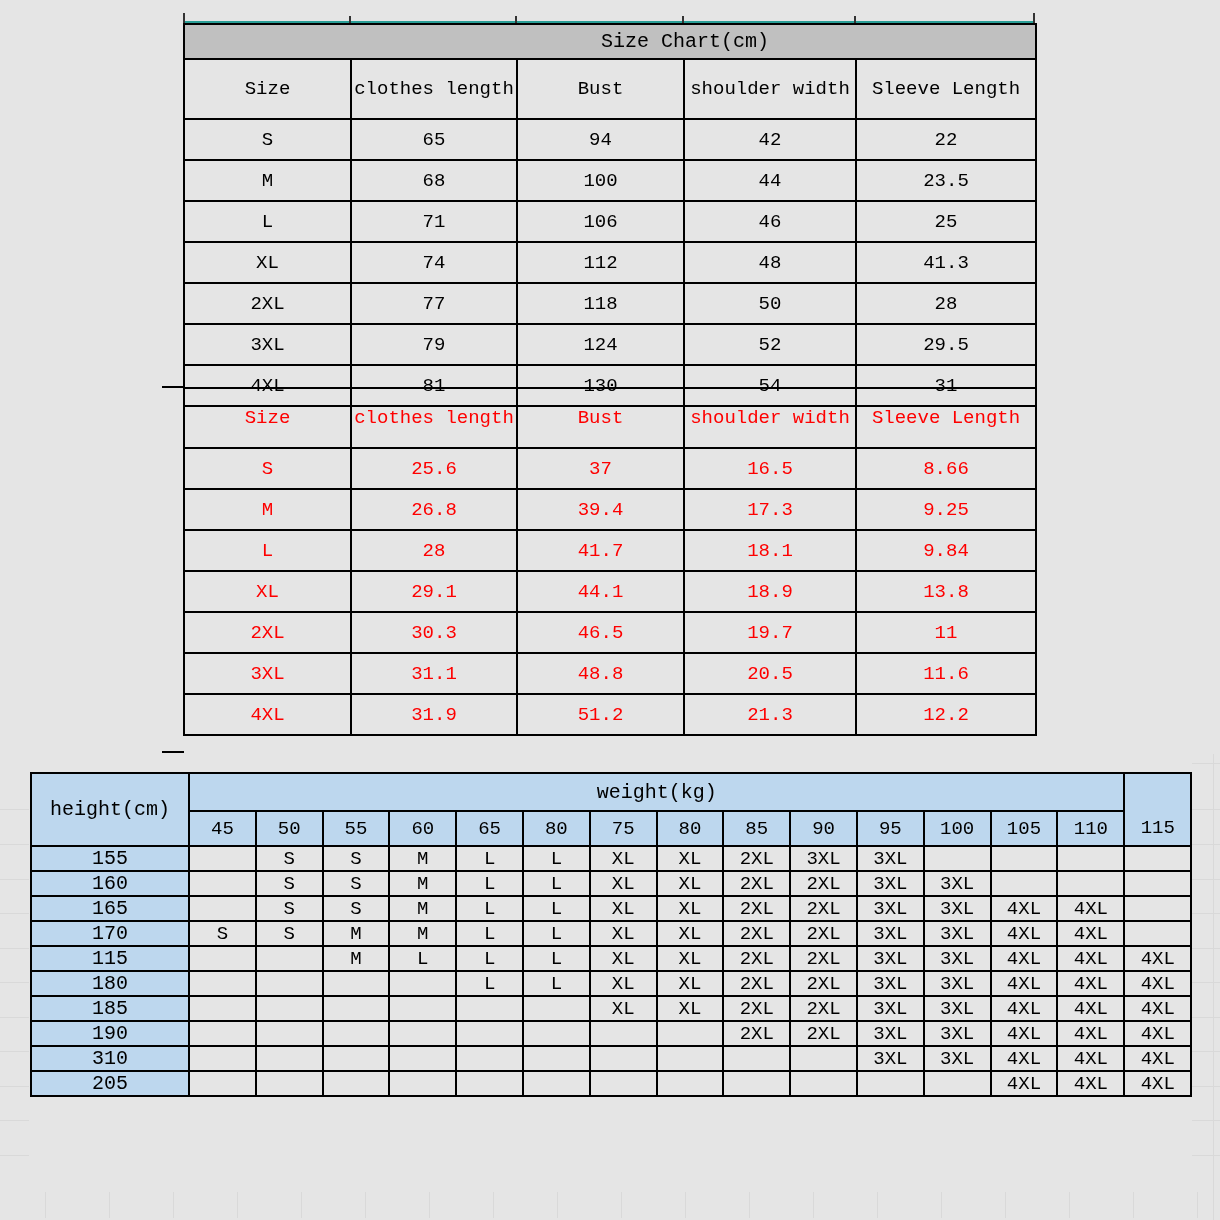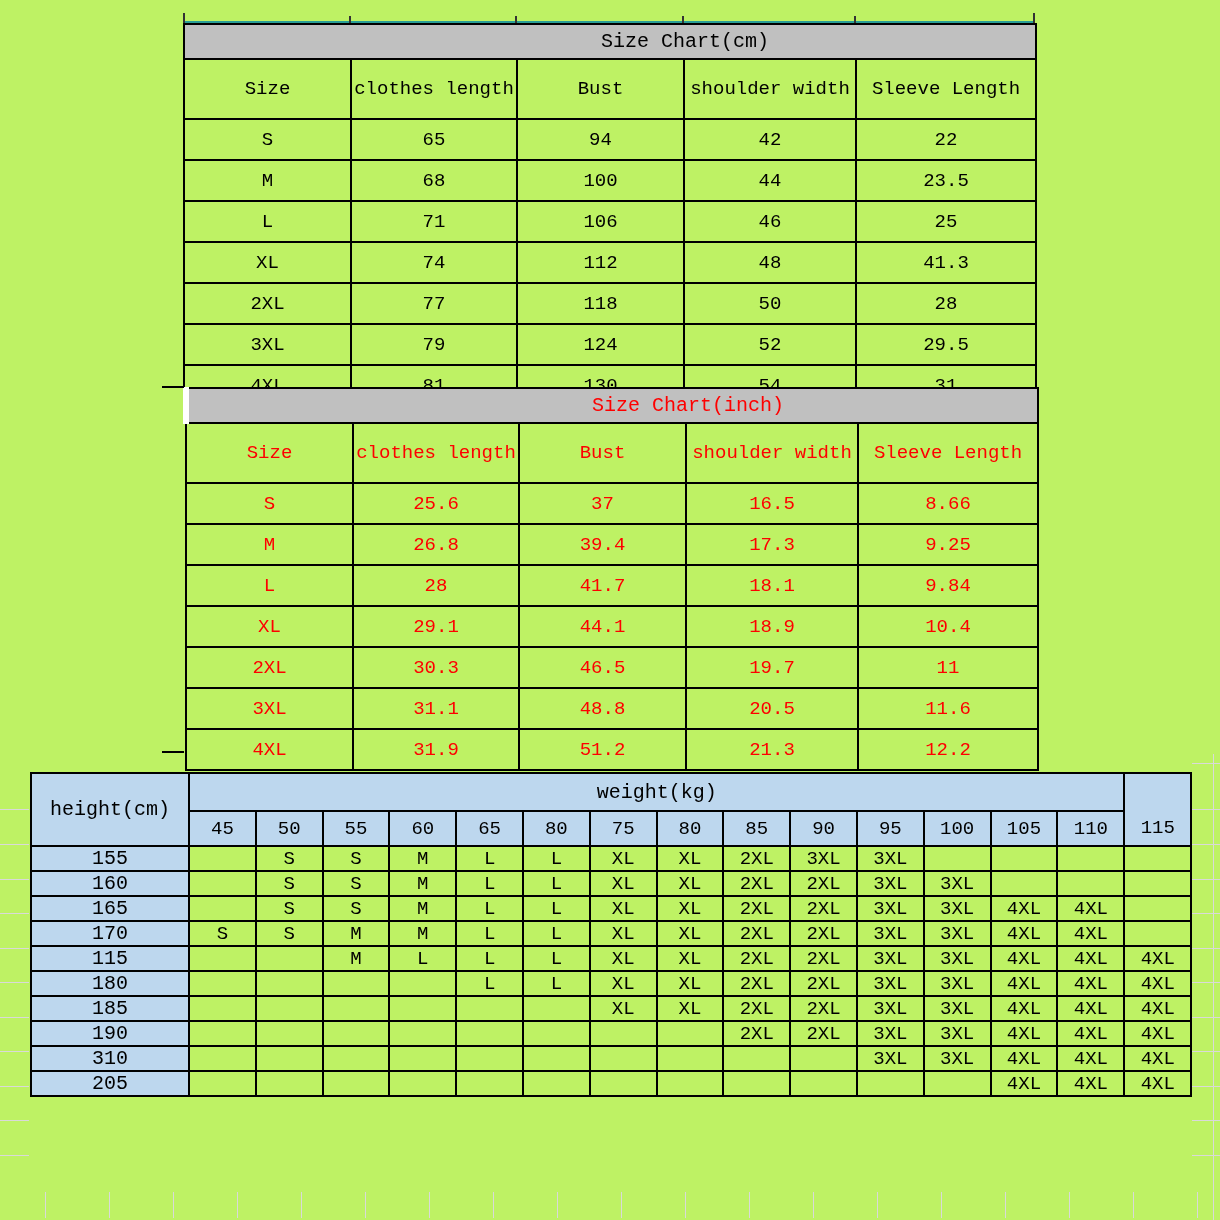--- a/index.html
+++ b/index.html
@@ -1,17 +1,17 @@
 <!DOCTYPE html>
 <html><head>
 <meta charset="utf-8">
 <style>
   html,body{margin:0;padding:0;background:#fff;}
   .sheet{
-    position:relative;width:1220px;height:1220px;background:#bef264;overflow:hidden;
+    position:relative;width:1220px;height:1220px;background:#e5e5e5;overflow:hidden;
     font-family:"Liberation Mono","DejaVu Sans Mono",monospace;color:#000;
   }
   table{border-collapse:collapse;table-layout:fixed;position:absolute;}
   td{border:2px solid #000;text-align:center;vertical-align:middle;padding:0;
      font-size:19px;position:relative;overflow:hidden;white-space:nowrap;}
 
   
   #cm{left:183px;top:23px;width:852px;}
   #inch{left:183px;top:387px;width:852px;}
   .band{background:#c0c0c0;font-size:20px;height:33px;text-indent:150px;}
@@ -118,23 +118,20 @@
 
   <table id="inch">
     <colgroup>
       <col style="width:167px">
         <col style="width:166px">
         <col style="width:167px">
       <col style="width:172px">
         <col style="width:180px">
     </colgroup>
   <tbody>
-        <tr>
-          <td class="band" colspan="5">Size Chart(inch)</td>
-        </tr>
         <tr class="hdr-row">
           <td class="colhdr">Size</td>
           <td class="colhdr">clothes length</td>
           <td class="colhdr">Bust</td>
           <td class="colhdr">shoulder width</td>
           <td class="colhdr">Sleeve Length</td>
         </tr>
         <tr class="data-row">
           <td>S</td>
           <td>25.6</td>
@@ -154,21 +151,21 @@
           <td>28</td>
           <td>41.7</td>
           <td>18.1</td>
           <td>9.84</td>
         </tr>
         <tr class="data-row">
           <td>XL</td>
           <td>29.1</td>
           <td>44.1</td>
           <td>18.9</td>
-          <td>10.4</td>
+          <td>13.8</td>
         </tr>
         <tr class="data-row">
           <td>2XL</td>
           <td>30.3</td>
           <td>46.5</td>
           <td>19.7</td>
           <td>11</td>
         </tr>
         <tr class="data-row">
           <td>3XL</td>

